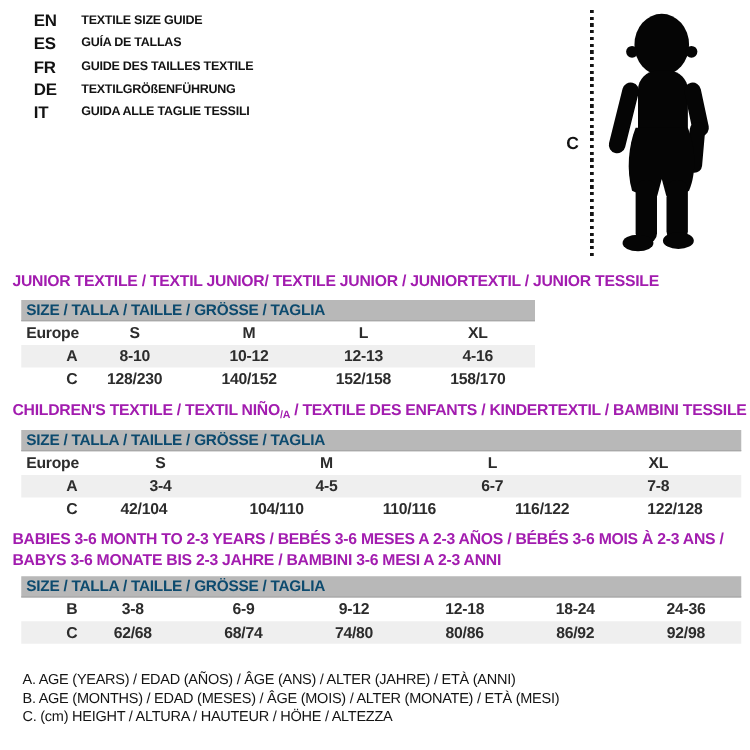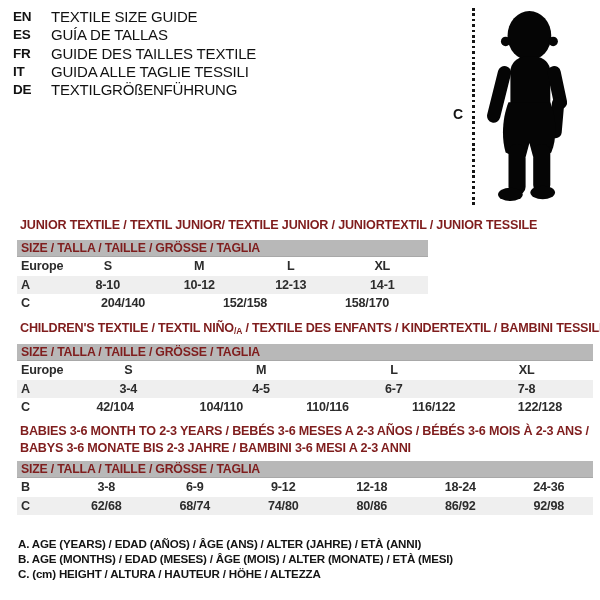--- a/index.html
+++ b/index.html
@@ -7,84 +7,84 @@
   body {
     position: relative;
     background: #ffffff;
     font-family: "Liberation Sans", sans-serif;
     color: #1b1b1b;
     overflow: hidden;
     letter-spacing: -0.2px;
   }
 
   
-  .lang-block { position: absolute; left: 13px; top: 8px; }
+  .lang-block { position: absolute; left: 27px; top: 8px; }
   .lang-row { display: flex; height: 18.3px; line-height: 18.3px; }
   .lang-code { display: inline-block; width: 38px; font-weight: bold; font-size: 13.5px; color: #121212; }
-  .lang-text { font-weight: normal; font-size: 15px; color: #121212; white-space: nowrap; }
+  .lang-text { font-weight: bold; font-size: 10px; color: #121212; white-space: nowrap; }
 
   
   .figure-area { position: absolute; left: 440px; top: 0; width: 160px; height: 215px; }
   .dotted-line {
     position: absolute; left: 32px; top: 8px; width: 2.5px; height: 199px;
     background: repeating-linear-gradient(to bottom, #151515 0 2.6px, transparent 2.6px 5.4px);
   }
   .height-label {
     position: absolute; left: 13px; top: 106px;
     font-weight: bold; font-size: 14px; color: #121212;
   }
   .toddler-svg { position: absolute; left: 40px; top: 7px; }
 
   
   .tbl-title {
-    position: absolute; left: 17px; padding-left: 3px;
-    font-weight: bold; font-size: 12.6px; color: #7f1d1d; white-space: nowrap; text-align: right;
+    position: absolute; left: 7px; padding-left: 3px;
+    font-weight: bold; font-size: 12.6px; color: #a21caf; white-space: nowrap; text-align: right;
   }
   .tbl-title sub { font-size: 8.5px; vertical-align: -2px; }
   .tbl { position: absolute; left: 17px; }
   .tbl-head {
     height: 17px; line-height: 17px; padding-left: 4px;
-    background: #b8b8b8; font-weight: bold; font-size: 12.3px; color: #7f1d1d;
+    background: #b8b8b8; font-weight: bold; font-size: 12.3px; color: #0c4a6e;
     border-bottom: 1px solid #a8a8a8; white-space: nowrap; overflow: hidden;
   }
   .tbl-row { display: flex; height: 18.6px; line-height: 18.6px; font-size: 12.6px; font-weight: bold; color: #2c2c2c; }
   .tbl-row.alt { background: #efefef; }
-  .cl { width: 45px; padding-left: 4px; text-align: left; }
+  .cl { width: 45px; padding-left: 4px; text-align: right; }
   .cd { flex: 1 1 0; text-align: center; }
 
   #junior-table  { width: 411px; }
   #children-table, #babies-table { width: 576px; }
 
   
   .footnotes { position: absolute; left: 18px; top: 536px; }
-  .footnote { height: 15.2px; line-height: 15.2px; font-weight: bold; font-size: 11.6px; color: #141414; white-space: nowrap; }
+  .footnote { height: 15.2px; line-height: 15.2px; font-weight: normal; font-size: 11.6px; color: #141414; white-space: nowrap; }
 </style>
 </head>
 <body>
 
 <div class="lang-block">
   <div class="lang-row">
     <span class="lang-code">EN</span>
     <span class="lang-text">TEXTILE SIZE GUIDE</span>
   </div>
   <div class="lang-row">
     <span class="lang-code">ES</span>
     <span class="lang-text">GUÍA DE TALLAS</span>
   </div>
   <div class="lang-row">
     <span class="lang-code">FR</span>
     <span class="lang-text">GUIDE DES TAILLES TEXTILE</span>
   </div>
   <div class="lang-row">
+    <span class="lang-code">DE</span>
+    <span class="lang-text">TEXTILGRÖßENFÜHRUNG</span>
+  </div>
+  <div class="lang-row">
     <span class="lang-code">IT</span>
     <span class="lang-text">GUIDA ALLE TAGLIE TESSILI</span>
-  </div>
-  <div class="lang-row">
-    <span class="lang-code">DE</span>
-    <span class="lang-text">TEXTILGRÖßENFÜHRUNG</span>
   </div>
 </div>
 
 <div class="figure-area">
   <span class="height-label">C</span>
   <div class="dotted-line"></div>
   <svg class="toddler-svg" width="95" height="200" viewBox="0 0 100 210" aria-hidden="true">
     <g fill="#050505">
       <ellipse cx="52" cy="30" rx="23" ry="26"></ellipse>
       <circle cx="27" cy="36" r="5"></circle>
@@ -111,25 +111,26 @@
     <span class="cd">S</span>
     <span class="cd">M</span>
     <span class="cd">L</span>
     <span class="cd">XL</span>
   </div>
   <div class="tbl-row alt">
     <span class="cl">A</span>
     <span class="cd">8-10</span>
     <span class="cd">10-12</span>
     <span class="cd">12-13</span>
-    <span class="cd">14-1</span>
+    <span class="cd">4-16</span>
   </div>
   <div class="tbl-row">
     <span class="cl">C</span>
-    <span class="cd">204/140</span>
+    <span class="cd">128/230</span>
+    <span class="cd">140/152</span>
     <span class="cd">152/158</span>
     <span class="cd">158/170</span>
   </div>
 </div>
 
 <div class="tbl-title" style="top:321px;"><span>CHILDREN'S TEXTILE / TEXTIL NIÑO</span><sub>/A</sub><span> / TEXTILE DES ENFANTS / KINDERTEXTIL / BAMBINI TESSILE</span></div>
 <div class="tbl" id="children-table" style="top:344px;">
   <div class="tbl-head">SIZE / TALLA / TAILLE / GRÖSSE / TAGLIA</div>
   <div class="tbl-row">
     <span class="cl">Europe</span>

